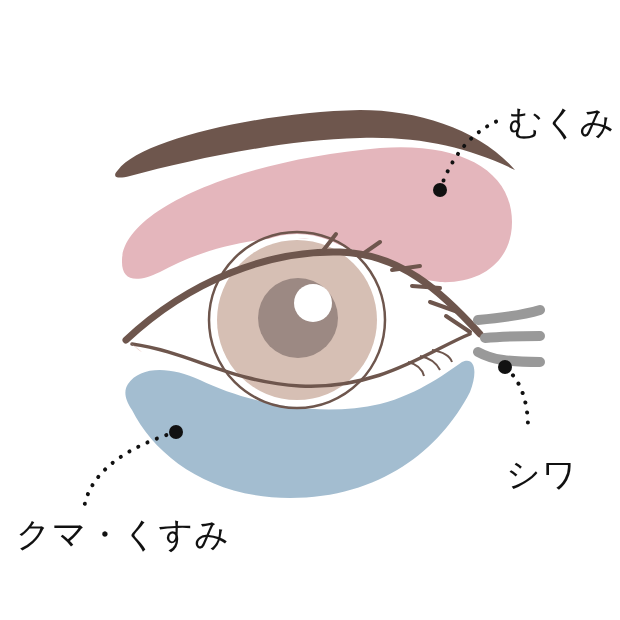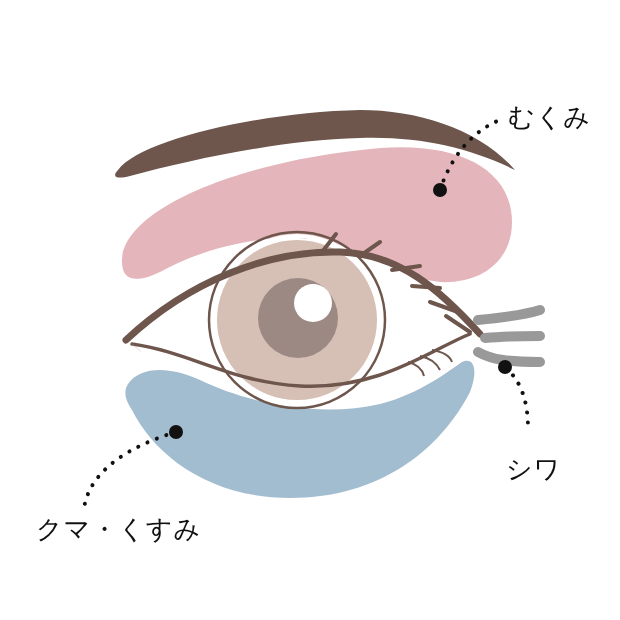--- a/index.html
+++ b/index.html
@@ -1,23 +1,23 @@
 <!DOCTYPE html>
 <html><head>
 <meta charset="utf-8">
 <style>
   html, body { margin: 0; padding: 0; background: #ffffff; }
   body { width: 620px; height: 620px; position: relative; overflow: hidden;
          font-family: "DejaVu Sans", sans-serif; }
   svg.diagram { position: absolute; left: 0; top: 0; width: 620px; height: 620px; }
-  .label { position: absolute; font-size: 26px; color: #111111; white-space: nowrap;
+  .label { position: absolute; font-size: 34px; color: #111111; white-space: nowrap;
            font-family: Liberation Sans, sans-serif; letter-spacing: 1px; }
   #label-mukumi { left: 508px; top: 100px; }
   #label-shiwa  { left: 506px; top: 452px; }
-  #label-kuma   { left: 36px;  top: 512px; }
+  #label-kuma   { left: 16px;  top: 512px; }
 </style>
 </head>
 <body>
 
 <svg class="diagram" viewBox="0 0 620 620" xmlns="http://www.w3.org/2000/svg">
 
   <path d="M118 170 C 140 140, 260 112, 360 110 C 420 110, 480 130, 515 170 C 470 148, 420 136, 360 138 C 280 140, 190 160, 130 176 C 115 180, 112 176, 118 170 Z" fill="#6e564d"></path>
 
   <path d="M122 262 C 120 210, 240 160, 380 148 C 460 142, 512 170, 512 222 C 512 262, 480 284, 440 282 C 400 278, 370 250, 320 240 C 260 232, 200 250, 160 272 C 135 284, 122 280, 122 262 Z" fill="#e4b6bc"></path>
 

